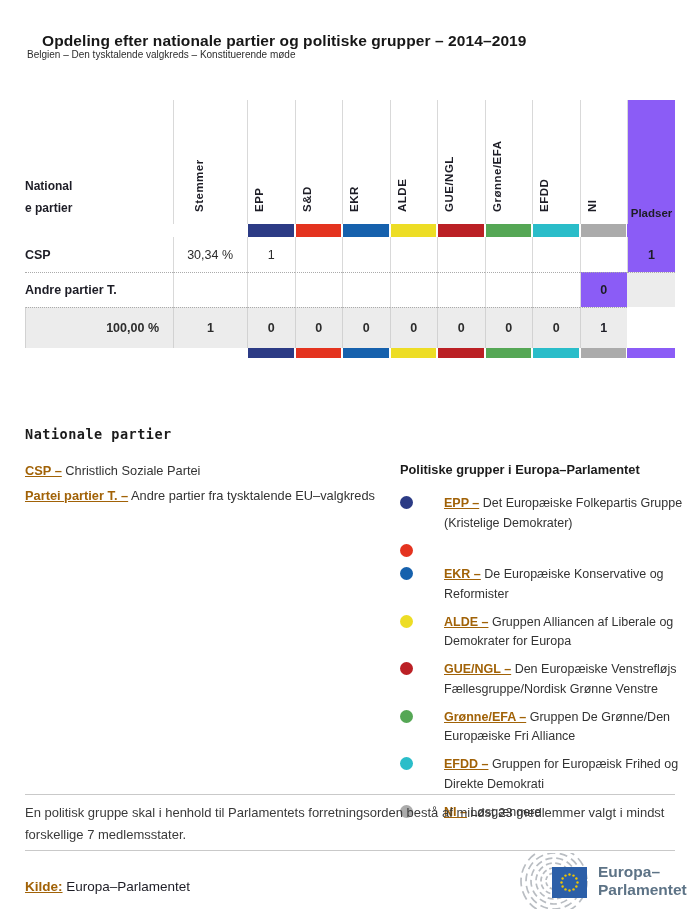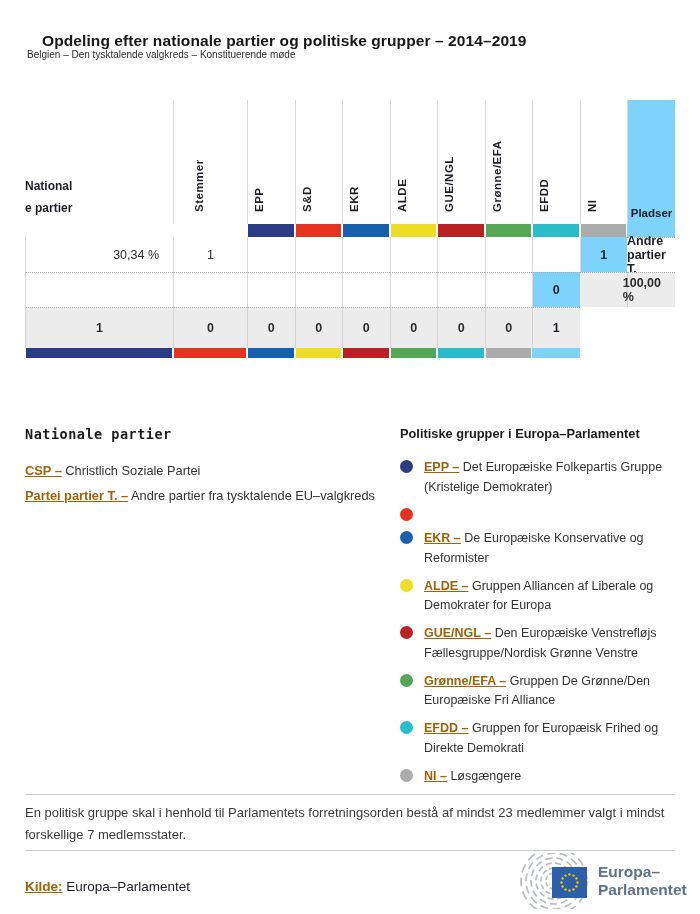--- a/index.html
+++ b/index.html
@@ -26,40 +26,40 @@
   .dot-top { border-top:1px dotted #ababab; }
   .name-head span {
     position:absolute; bottom:5px; left:0; width:53px;
     font-size:12px; font-weight:700; line-height:22px; word-break:break-all; color:#1d1d26;
   }
   .vlabel {
     position:absolute; bottom:12px; left:calc(50% - 6px);
     transform-origin:0 100%; transform:rotate(-90deg);
     white-space:nowrap; font-size:11.5px; font-weight:700; letter-spacing:.5px; color:#1d1d26;
   }
-  .plad-bg { background:#7dd3fc; }
+  .plad-bg { background:#8b5cf6; }
   .seats-head span { position:absolute; bottom:5px; left:0; width:100%; text-align:center; font-size:11.5px; font-weight:700; color:#1d1d26; }
   .spacer2 { grid-column:span 2; }
   .bar { margin:0 1px; }
   .pname { font-weight:700; color:#1d1d26; }
   .votes { justify-content:flex-end; padding-right:14px; color:#2c2c2c; }
   .gval { justify-content:center; color:#2c2c2c; }
   .seatval { justify-content:center; font-weight:700; color:#1d1d26; }
   .total-row { background:#ececec; font-weight:700; }
   .total-row.sep { border-left:1px solid #d2d2d2; }
 
   
   .ln { position:absolute; left:25px; top:426px; width:360px; }
   .ln h3 { font-family:"DejaVu Sans Mono","Liberation Mono",monospace; font-size:13.5px; font-weight:700; color:#1b1b1b; margin-bottom:16px; letter-spacing:.5px; }
   .ln-item { font-size:12.8px; line-height:25px; color:#333; }
   .b { font-weight:700; color:#a16207;text-decoration:underline; }
 
   .lg { position:absolute; left:400px; top:426px; width:288px; }
-  .lg h3 { font-size:12.8px; font-weight:700; color:#1b1b1b; margin-bottom:17px; }
-  .lg-item { display:flex; align-items:flex-start; margin-bottom:8.5px; }
+  .lg h3 { font-size:12.8px; font-weight:700; color:#1b1b1b; margin-bottom:17px;margin-top:36px; }
+  .lg-item { display:flex; align-items:flex-start; margin-bottom:8.5px;gap:20px; }
   .dot { flex:0 0 13px; width:13px; height:13px; border-radius:50%; margin-top:2px; margin-right:11px; }
   .lg-text { font-size:12.5px; line-height:19.5px; color:#333; width:258px; }
 
   
   .rule { position:absolute; left:25px; width:650px; border-top:1px solid #c9c9c9; }
   .rule1 { top:794px; }
   .rule2 { top:850px; }
   .note { position:absolute; left:25px; top:802px; width:640px; font-size:13px; line-height:22px; color:#3a3a3a; }
   .source { position:absolute; left:25px; top:879px; font-size:13.5px; color:#1d1d26; }
   .logo { position:absolute; left:514px; top:853px; display:flex; align-items:center; }
@@ -113,20 +113,21 @@
     <div class="cell bar" style="background-color: rgb(44, 59, 133);"></div>
     <div class="cell bar" style="background-color: rgb(228, 51, 31);"></div>
     <div class="cell bar" style="background-color: rgb(22, 97, 173);"></div>
     <div class="cell bar" style="background-color: rgb(237, 221, 37);"></div>
     <div class="cell bar" style="background-color: rgb(187, 32, 37);"></div>
     <div class="cell bar" style="background-color: rgb(85, 167, 85);"></div>
     <div class="cell bar" style="background-color: rgb(42, 189, 201);"></div>
     <div class="cell bar" style="background-color: rgb(171, 171, 171);"></div>
     <div class="cell plad-bg"></div>
 
+    <div class="cell pname">CSP</div>
     <div class="cell sep votes">30,34 %</div>
     <div class="cell sep gval">1</div>
     <div class="cell sep gval"></div>
     <div class="cell sep gval"></div>
     <div class="cell sep gval"></div>
     <div class="cell sep gval"></div>
     <div class="cell sep gval"></div>
     <div class="cell sep gval"></div>
     <div class="cell sep gval"></div>
     <div class="cell sep plad-bg seatval">1</div>

